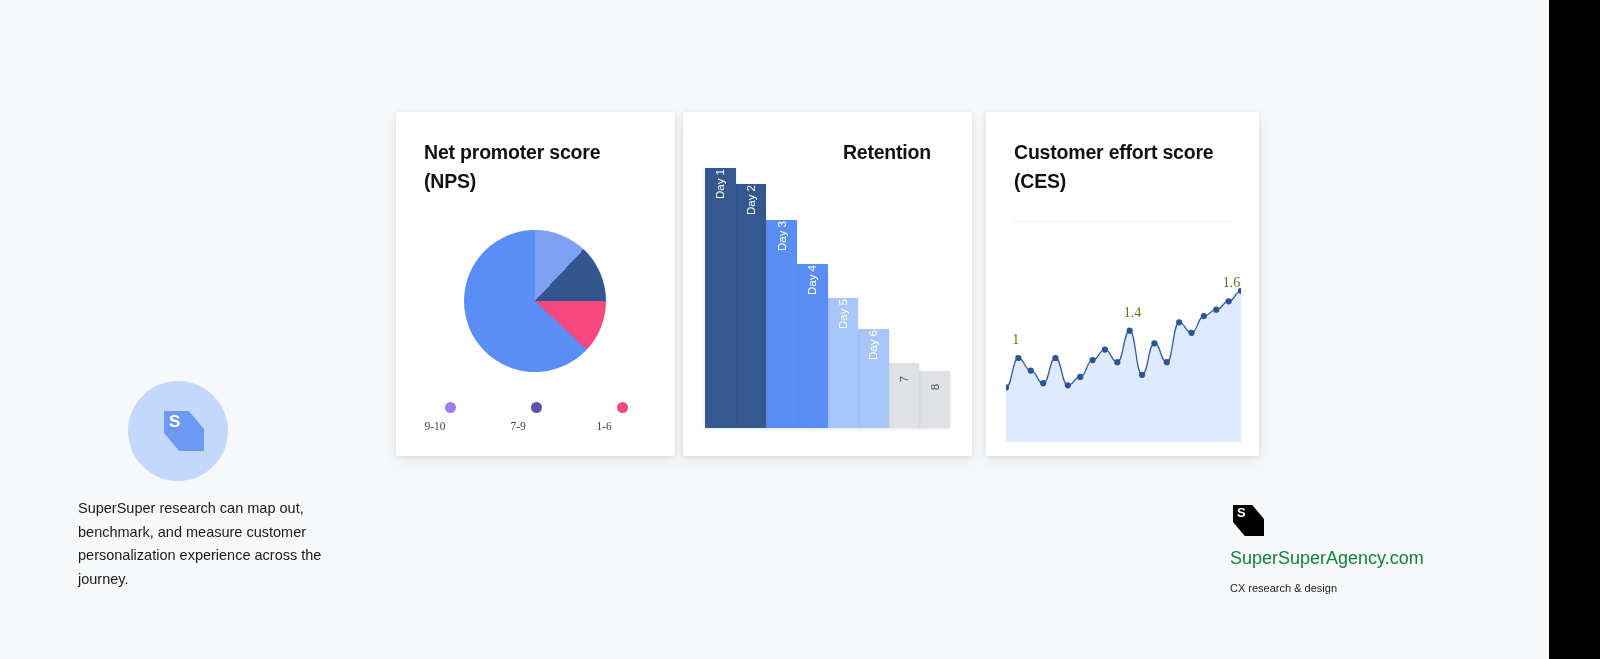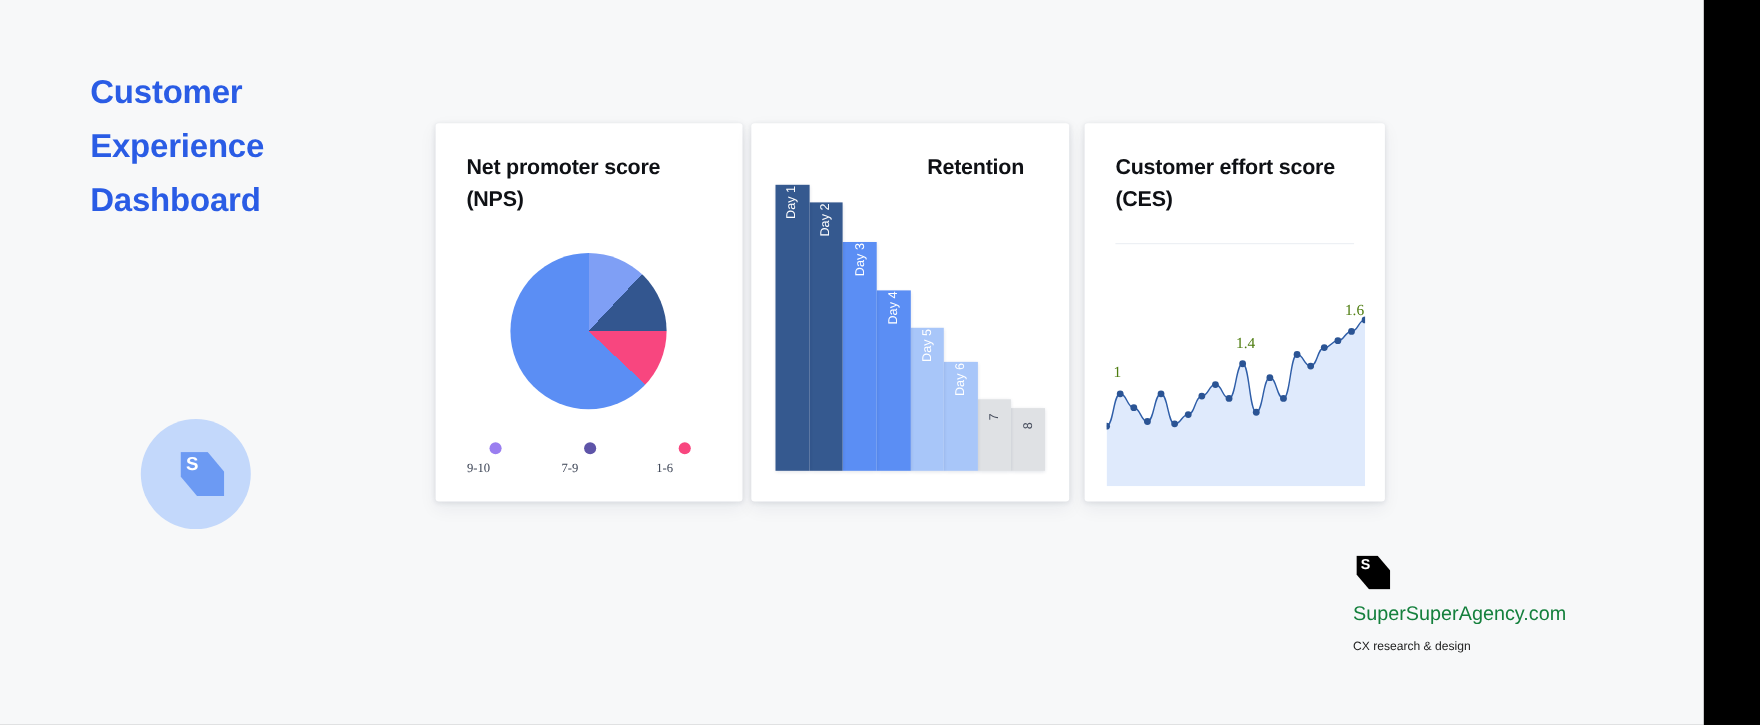--- a/index.html
+++ b/index.html
@@ -118,32 +118,28 @@
     position:absolute;left:1230px;top:582px;font-size:11px;color:#1c1c1c;
   }
 </style>
 </head>
 <body>
 
 <div id="stage">
 
   <div id="canvas">
 
-    <div id="title">
-      <span class="tline">Customer</span>
-      <span class="tline">Experience</span>
-      <span class="tline">Dashboard</span>
-    </div>
 
     <div id="logo-circle">
       <div id="logo-mark">
         <div class="tag"></div>
         <div class="tagletter">S</div>
       </div>
     </div>
+    <div id="blurb">SuperSuper research can map out, benchmark, and measure customer personalization experience across the journey.</div>
 
     <div class="card" id="card-nps">
       <div class="card-title">Net promoter score (NPS)</div>
       <div id="pie" style="background: conic-gradient(rgb(127, 159, 245) 0%, rgb(127, 159, 245) 12%, rgb(51, 86, 143) 12%, rgb(51, 86, 143) 25%, rgb(248, 70, 127) 25%, rgb(248, 70, 127) 37%, rgb(91, 142, 244) 37%, rgb(91, 142, 244) 100%);"></div>
       <div id="legend">
         <div class="legend-item">
           <div class="legend-dot" style="background:#9a7ef0"></div>
           <div class="legend-label">9-10</div>
         </div>
         <div class="legend-item">

